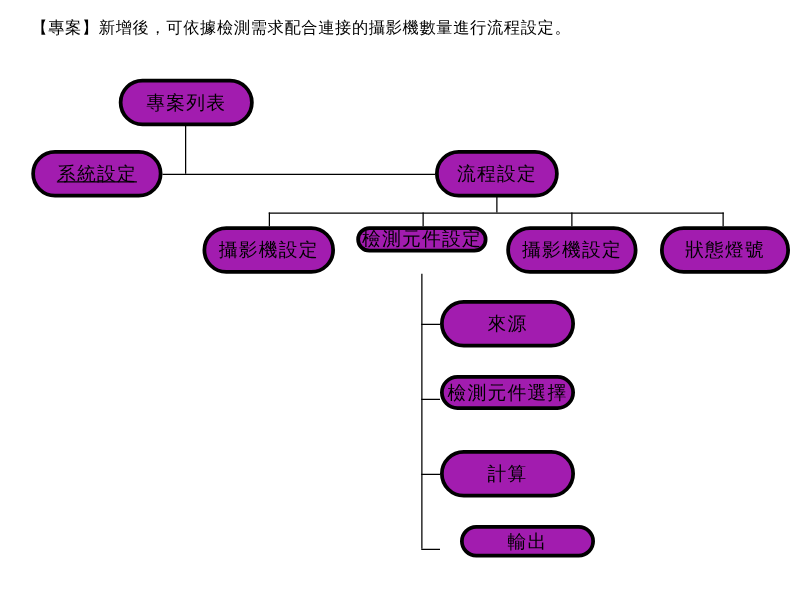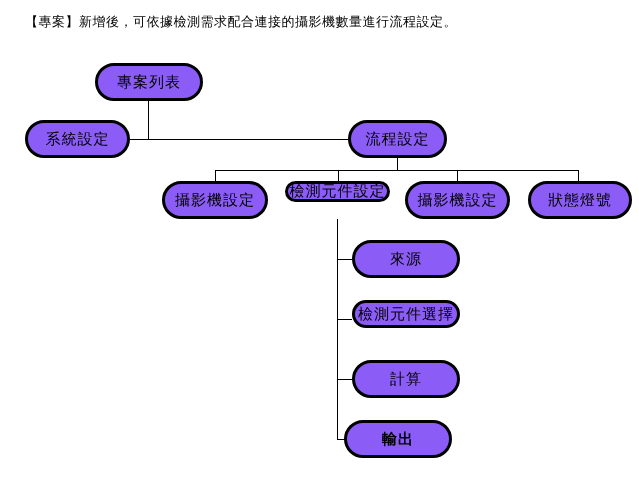--- a/index.html
+++ b/index.html
@@ -22,21 +22,21 @@
     top: 13px;
     font-size: 13px;
     letter-spacing: 0.5px;
     white-space: nowrap;
   }
   .node {
     position: absolute;
     box-sizing: border-box;
     border: 3px solid #000000;
     border-radius: 19px;
-    background: #8b5cf6;
+    background: #a21caf;
     display: flex;
     align-items: center;
     justify-content: center;
     font-size: 15px;
     letter-spacing: 1px;
     white-space: nowrap;
     z-index: 2;
   }
   .line {
     position: absolute;
@@ -64,26 +64,26 @@
   <div class="line vline" style="left:578px; top:170px; height:11px;"></div>
 
   <div class="line vline" style="left:337px; top:219px; height:220px;"></div>
   <div class="line hline" style="left:337px; top:259px; width:15px;"></div>
   <div class="line hline" style="left:337px; top:319px; width:15px;"></div>
   <div class="line hline" style="left:337px; top:379px; width:15px;"></div>
   <div class="line hline" style="left:337px; top:439px; width:15px;"></div>
 
   <div class="node" style="left:95px; top:63px; width:108px; height:38px;">專案列表</div>
 
-  <div class="node" style="left:25px; top:120px; width:105px; height:38px;">系統設定</div>
+  <div class="node" style="left:25px; top:120px; width:105px; height:38px;text-decoration:underline;">系統設定</div>
   <div class="node" style="left:348px; top:120px; width:99px; height:38px;">流程設定</div>
 
   <div class="node" style="left:162px; top:181px; width:106px; height:38px;">攝影機設定</div>
   <div class="node" style="left:285px; top:181px; width:105px; height:21px;">檢測元件設定</div>
   <div class="node" style="left:405px; top:181px; width:105px; height:38px;">攝影機設定</div>
   <div class="node" style="left:528px; top:181px; width:104px; height:38px;">狀態燈號</div>
 
   <div class="node" style="left:352px; top:240px; width:108px; height:38px;">來源</div>
   <div class="node" style="left:352px; top:300px; width:108px; height:28px;">檢測元件選擇</div>
   <div class="node" style="left:352px; top:360px; width:108px; height:38px;">計算</div>
-  <div class="node" style="left:344px; top:420px; width:108px; height:38px;font-weight:bold;">輸出</div>
+  <div class="node" style="left:368px; top:420px; width:108px; height:26px;">輸出</div>
 
 </div>
 
 </body></html>

